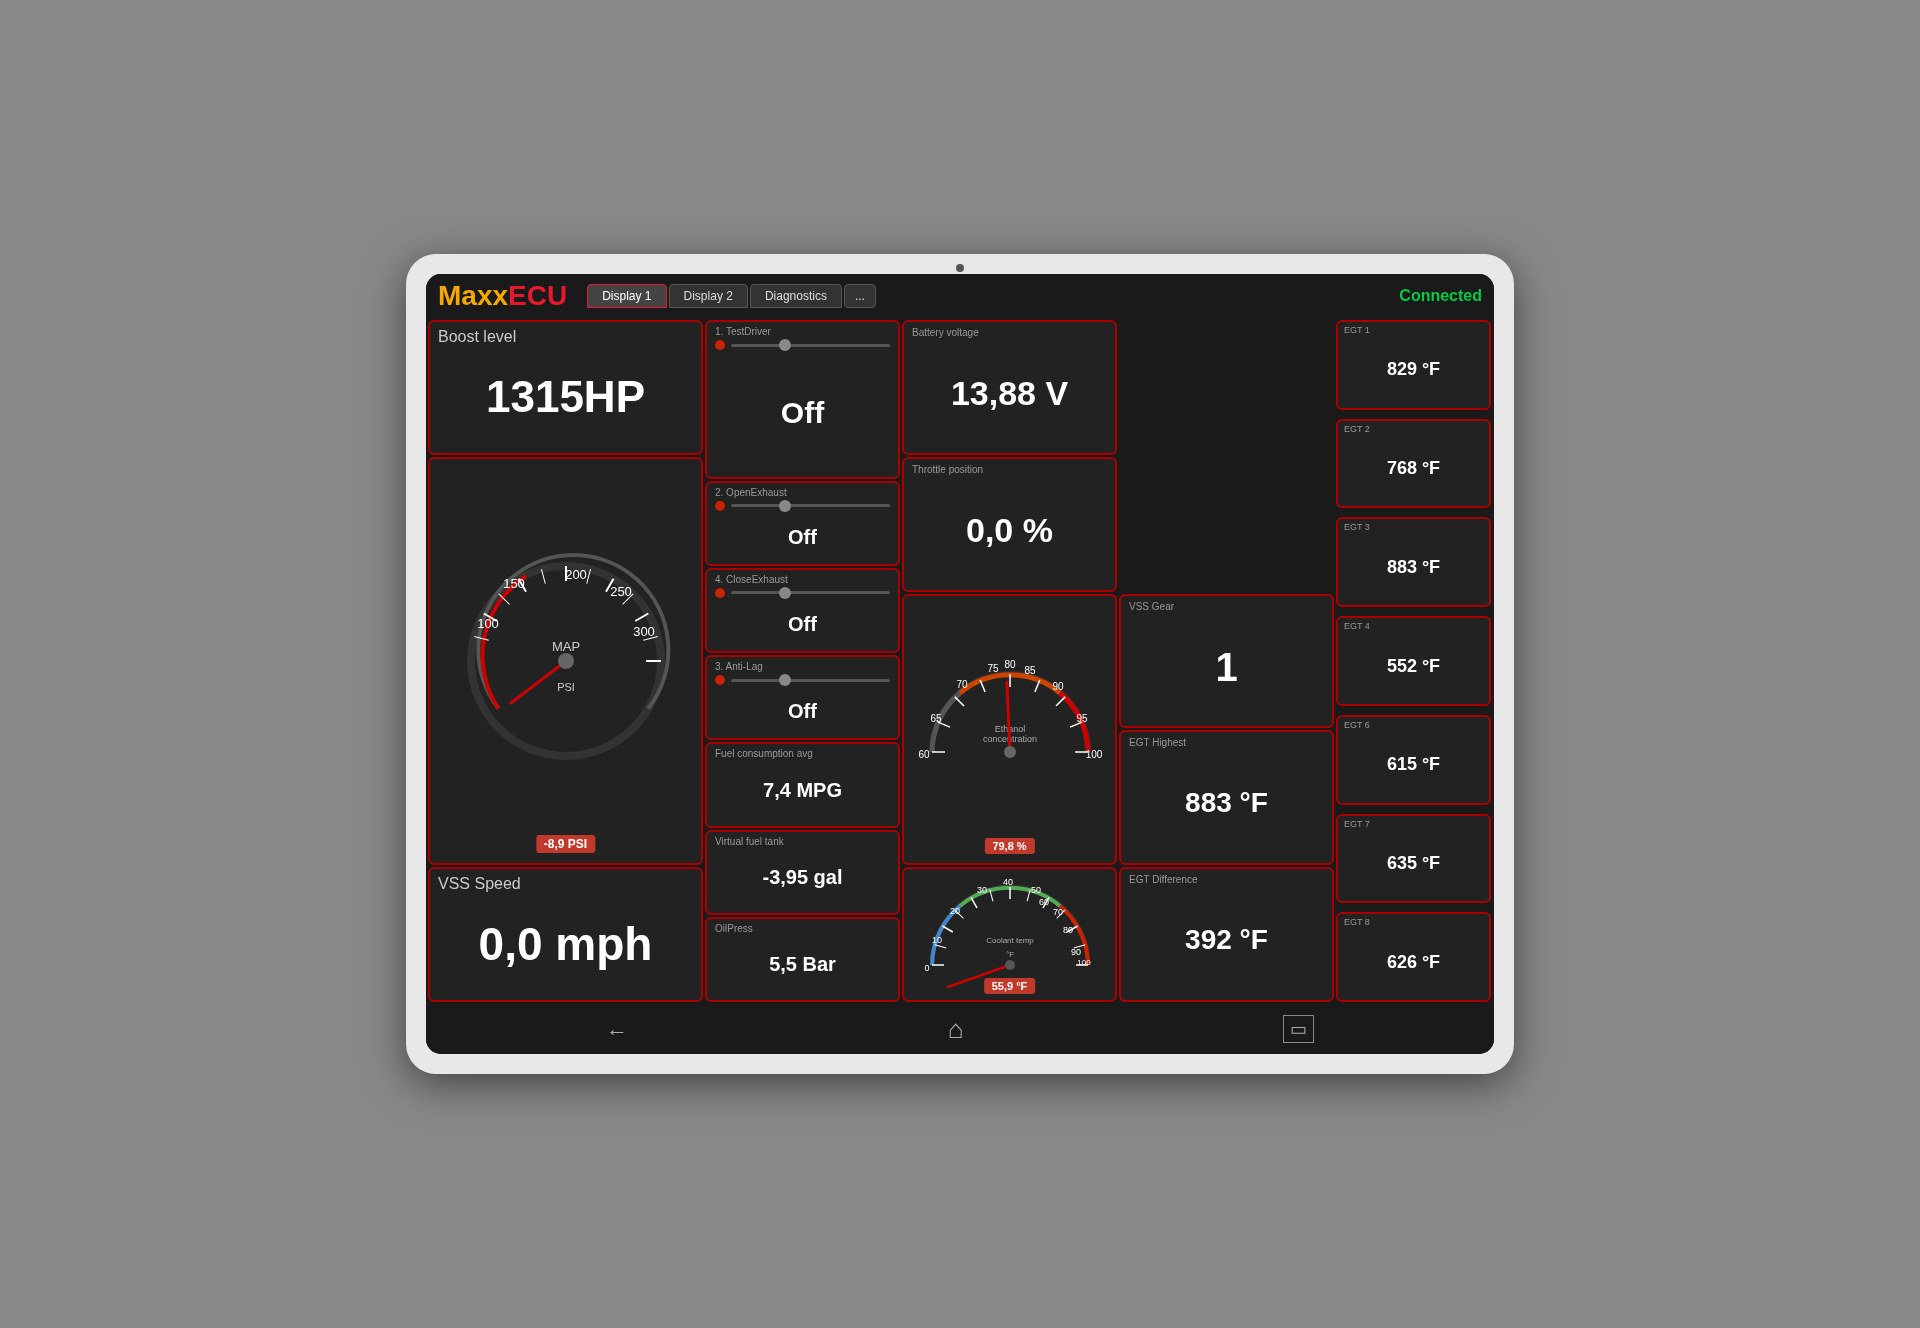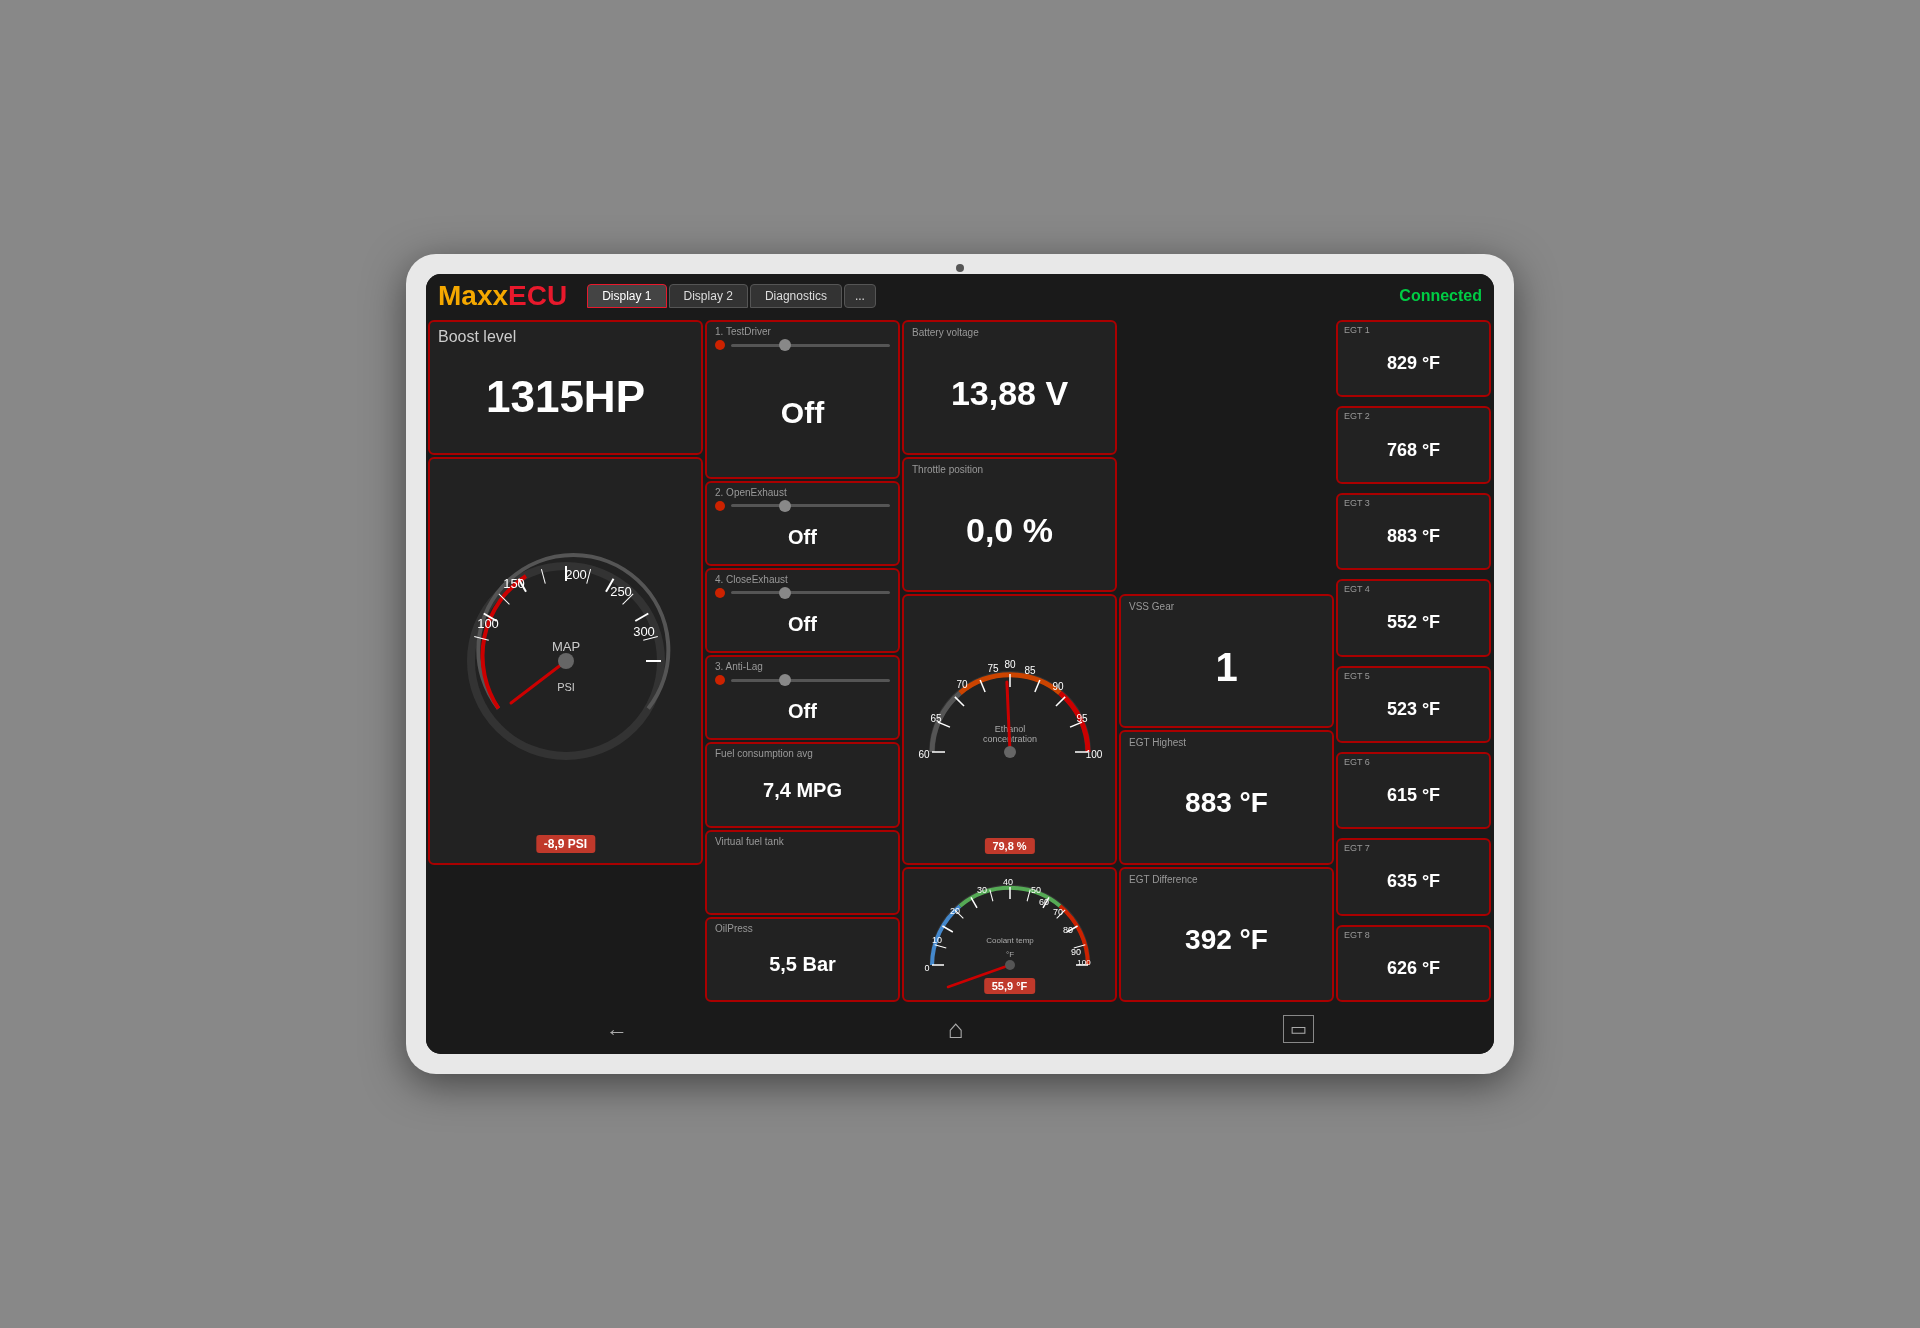--- a/index.html
+++ b/index.html
@@ -220,20 +220,24 @@
 
               <line x1="0" y1="0" x2="-55" y2="42" stroke="#cc0000" stroke-width="3" stroke-linecap="round"></line>
 
               <circle cx="0" cy="0" r="8" fill="#666"></circle>
             </g>
           </svg>
           <div class="gauge-badge" style="position:absolute; bottom:5px; left:50%; transform:translateX(-50%); background:#c0392b; color:#fff; font-size:12px; font-weight:bold; padding:2px 8px; border-radius:3px; white-space:nowrap;">-8,9 PSI</div>
         </div>
       </div>
 
+      <div class="dcell" style="grid-column:1; grid-row:5;">
+        <div class="lbl" style="font-size:16px; color:#ccc;">VSS Speed</div>
+        <div class="val center-content" style="font-size:46px; flex:1;">0,0 mph</div>
+      </div>
 
       <div class="dcell" style="grid-column:3; grid-row:1;">
         <div class="lbl">Battery voltage</div>
         <div class="val val-lg center-content" style="flex:1; font-size:34px;">13,88 V</div>
       </div>
 
       <div class="dcell" style="grid-column:3; grid-row:2;">
         <div class="lbl">Throttle position</div>
         <div class="val val-lg center-content" style="flex:1; font-size:34px;">0,0 %</div>
       </div>
@@ -382,20 +386,21 @@
               </div>
             </div>
             <div class="val" style="display: flex; align-items: center; justify-content: center; flex: 1 1 0%; font-size: 20px;">Off</div>
           </div>
           <div class="col2-item" style="flex: 1 1 0%;">
             <div class="lbl" style="font-size: 10px;">Fuel consumption avg</div>
             <div class="val" style="display: flex; align-items: center; justify-content: center; flex: 1 1 0%; font-size: 20px;">7,4 MPG</div>
           </div>
           <div class="col2-item" style="flex: 1 1 0%;">
             <div class="lbl" style="font-size: 10px;">Virtual fuel tank</div>
+            <div class="val" style="display: flex; align-items: center; justify-content: center; flex: 1 1 0%; font-size: 20px;">-3,95 gal</div>
           </div>
           <div class="col2-item" style="flex: 1 1 0%;">
             <div class="lbl" style="font-size: 10px;">OilPress</div>
             <div class="val" style="display: flex; align-items: center; justify-content: center; flex: 1 1 0%; font-size: 20px;">5,5 Bar</div>
           </div>
         </div>
         <div style="grid-area: 1 / 5 / 6; display: flex; flex-direction: column; gap: 9px;">
           <div style="background: rgb(34, 34, 34); border: 2px solid rgb(170, 0, 0); border-radius: 6px; padding: 3px 6px; flex: 1 1 0%; display: flex; flex-direction: column;">
             <div class="lbl" style="font-size:9px;color:#999;">EGT 1</div>
             <div class="val" style="font-size:18px;font-weight:bold;color:#fff;flex:1;display:flex;align-items:center;justify-content:center;">829 °F</div>
@@ -404,24 +409,20 @@
             <div class="lbl" style="font-size:9px;color:#999;">EGT 2</div>
             <div class="val" style="font-size:18px;font-weight:bold;color:#fff;flex:1;display:flex;align-items:center;justify-content:center;">768 °F</div>
           </div>
           <div style="background: rgb(34, 34, 34); border: 2px solid rgb(170, 0, 0); border-radius: 6px; padding: 3px 6px; flex: 1 1 0%; display: flex; flex-direction: column;">
             <div class="lbl" style="font-size:9px;color:#999;">EGT 3</div>
             <div class="val" style="font-size:18px;font-weight:bold;color:#fff;flex:1;display:flex;align-items:center;justify-content:center;">883 °F</div>
           </div>
           <div style="background: rgb(34, 34, 34); border: 2px solid rgb(170, 0, 0); border-radius: 6px; padding: 3px 6px; flex: 1 1 0%; display: flex; flex-direction: column;">
             <div class="lbl" style="font-size:9px;color:#999;">EGT 4</div>
             <div class="val" style="font-size:18px;font-weight:bold;color:#fff;flex:1;display:flex;align-items:center;justify-content:center;">552 °F</div>
-          </div>
-          <div style="background: rgb(34, 34, 34); border: 2px solid rgb(170, 0, 0); border-radius: 6px; padding: 3px 6px; flex: 1 1 0%; display: flex; flex-direction: column;">
-            <div class="lbl" style="font-size:9px;color:#999;">EGT 5</div>
-            <div class="val" style="font-size:18px;font-weight:bold;color:#fff;flex:1;display:flex;align-items:center;justify-content:center;">523 °F</div>
           </div>
           <div style="background: rgb(34, 34, 34); border: 2px solid rgb(170, 0, 0); border-radius: 6px; padding: 3px 6px; flex: 1 1 0%; display: flex; flex-direction: column;">
             <div class="lbl" style="font-size:9px;color:#999;">EGT 6</div>
             <div class="val" style="font-size:18px;font-weight:bold;color:#fff;flex:1;display:flex;align-items:center;justify-content:center;">615 °F</div>
           </div>
           <div style="background: rgb(34, 34, 34); border: 2px solid rgb(170, 0, 0); border-radius: 6px; padding: 3px 6px; flex: 1 1 0%; display: flex; flex-direction: column;">
             <div class="lbl" style="font-size:9px;color:#999;">EGT 7</div>
             <div class="val" style="font-size:18px;font-weight:bold;color:#fff;flex:1;display:flex;align-items:center;justify-content:center;">635 °F</div>
           </div>
           <div style="background: rgb(34, 34, 34); border: 2px solid rgb(170, 0, 0); border-radius: 6px; padding: 3px 6px; flex: 1 1 0%; display: flex; flex-direction: column;">

